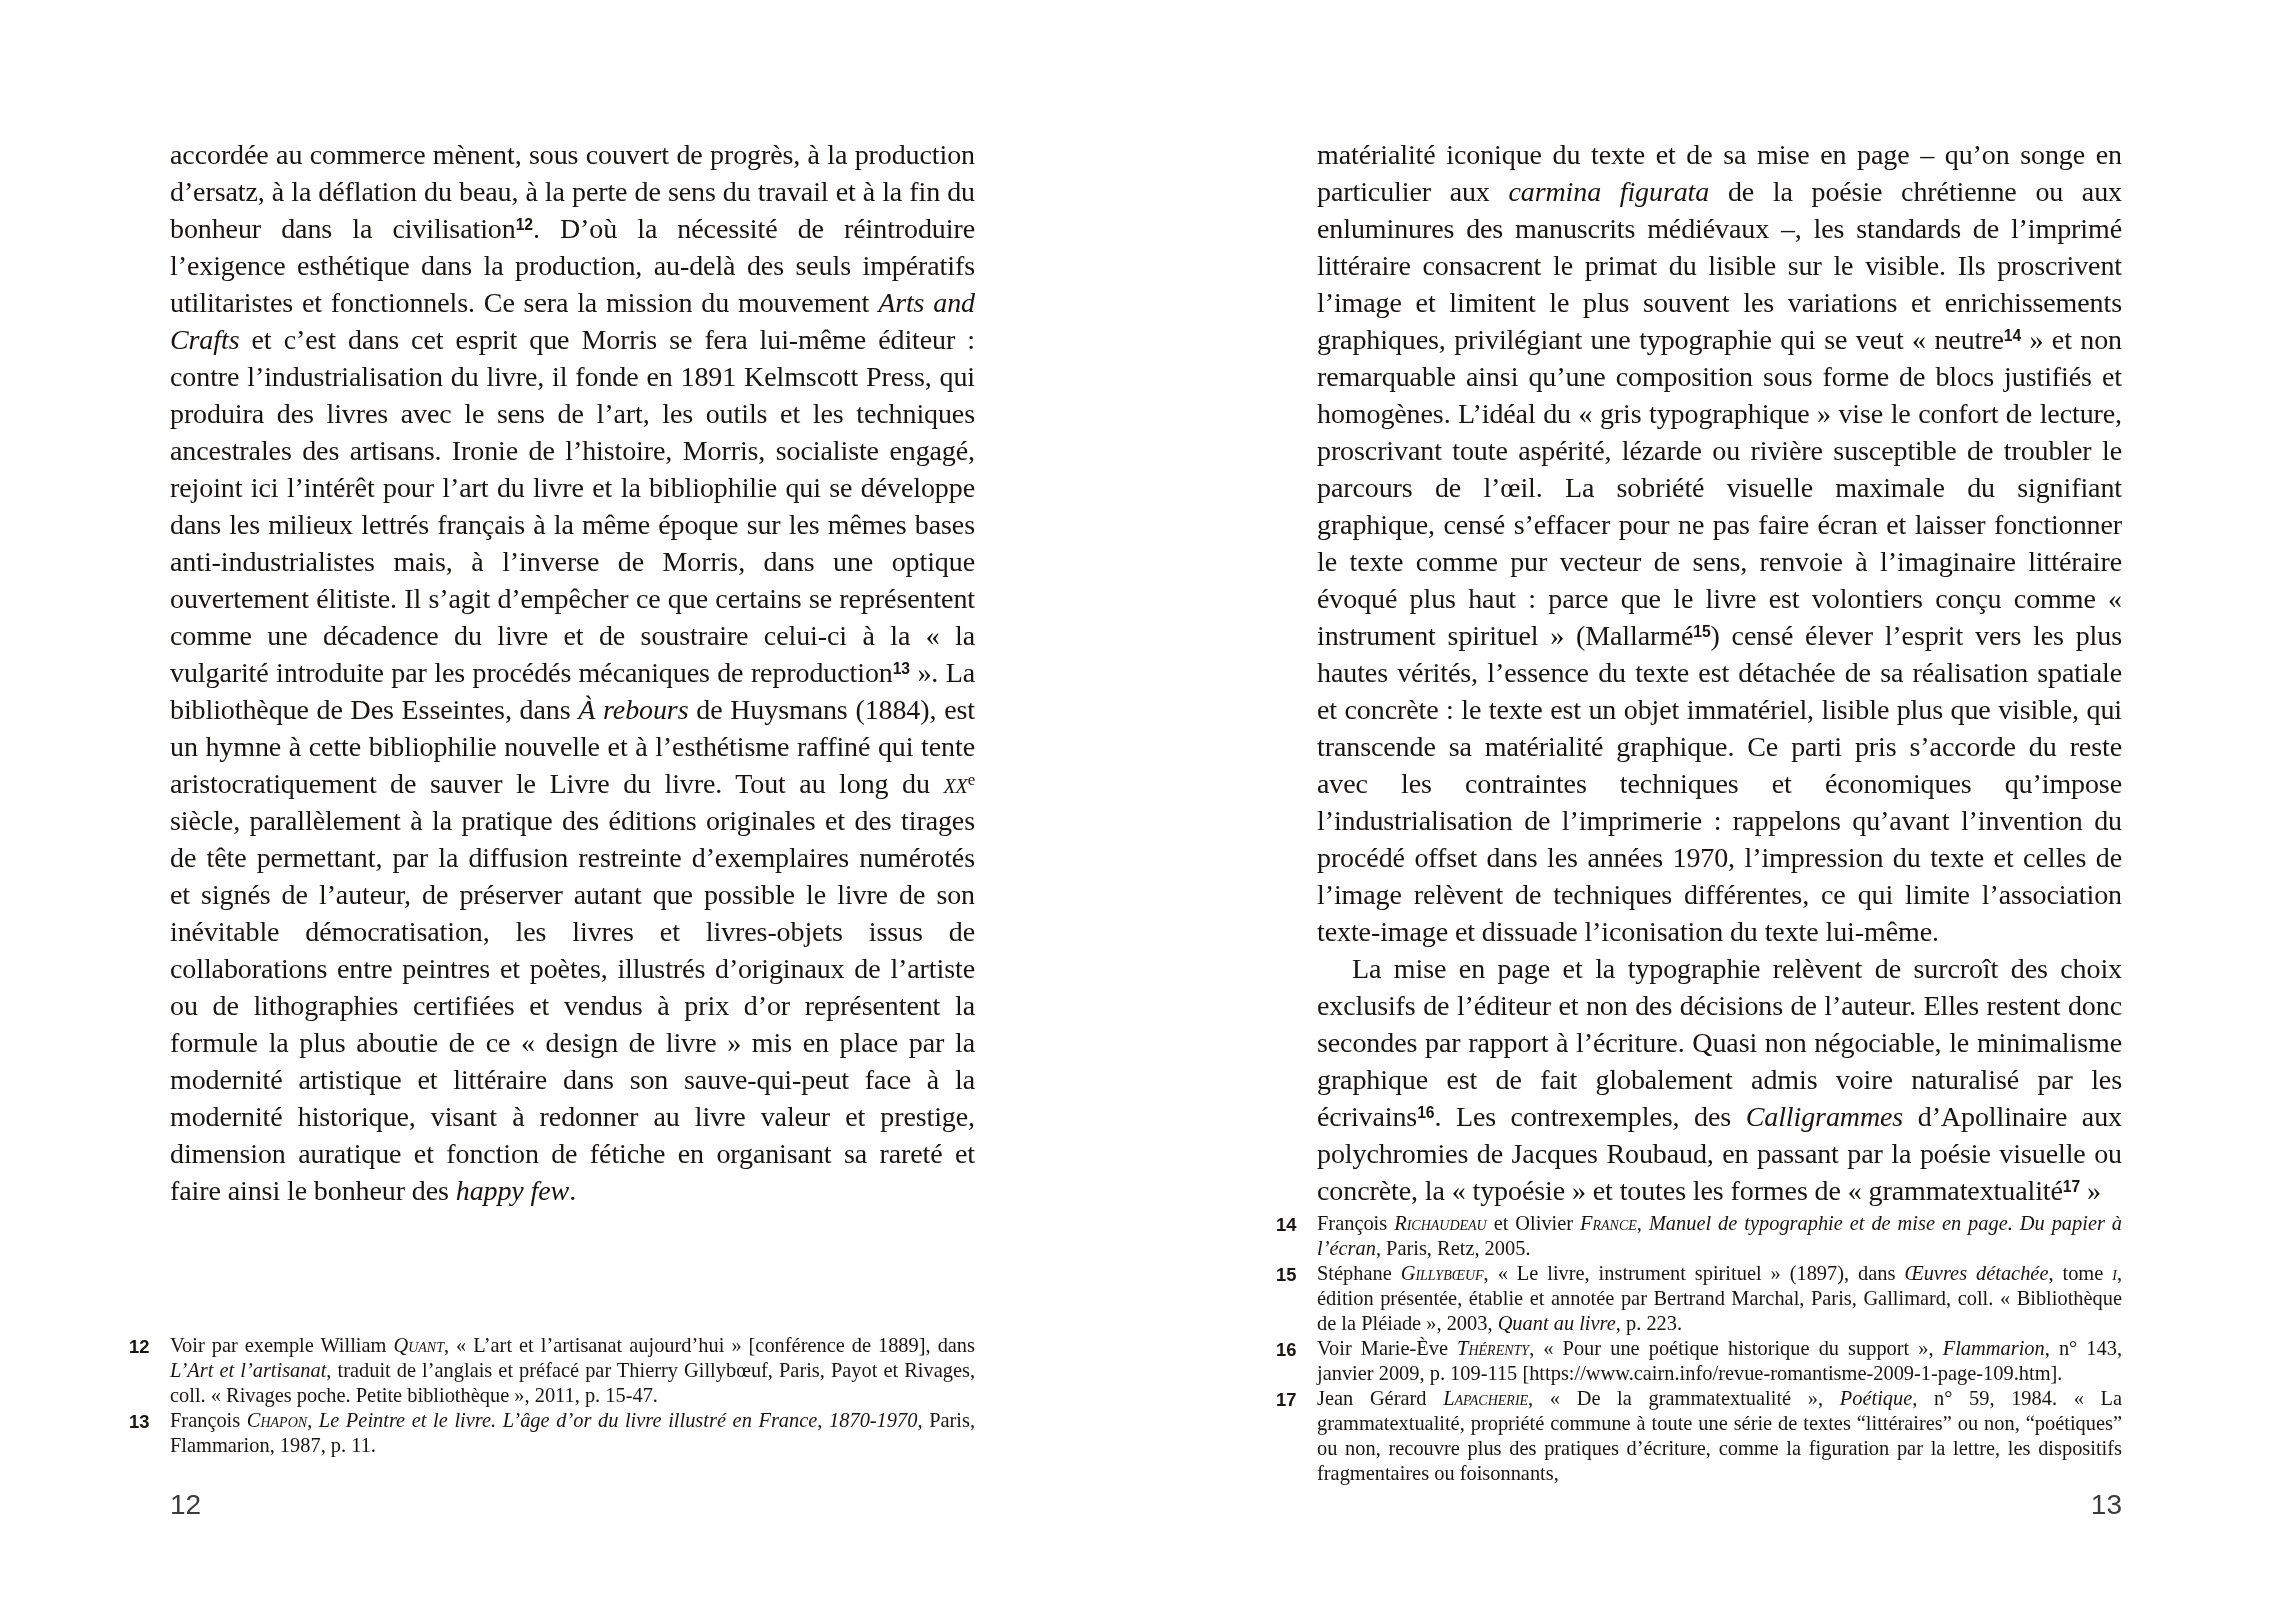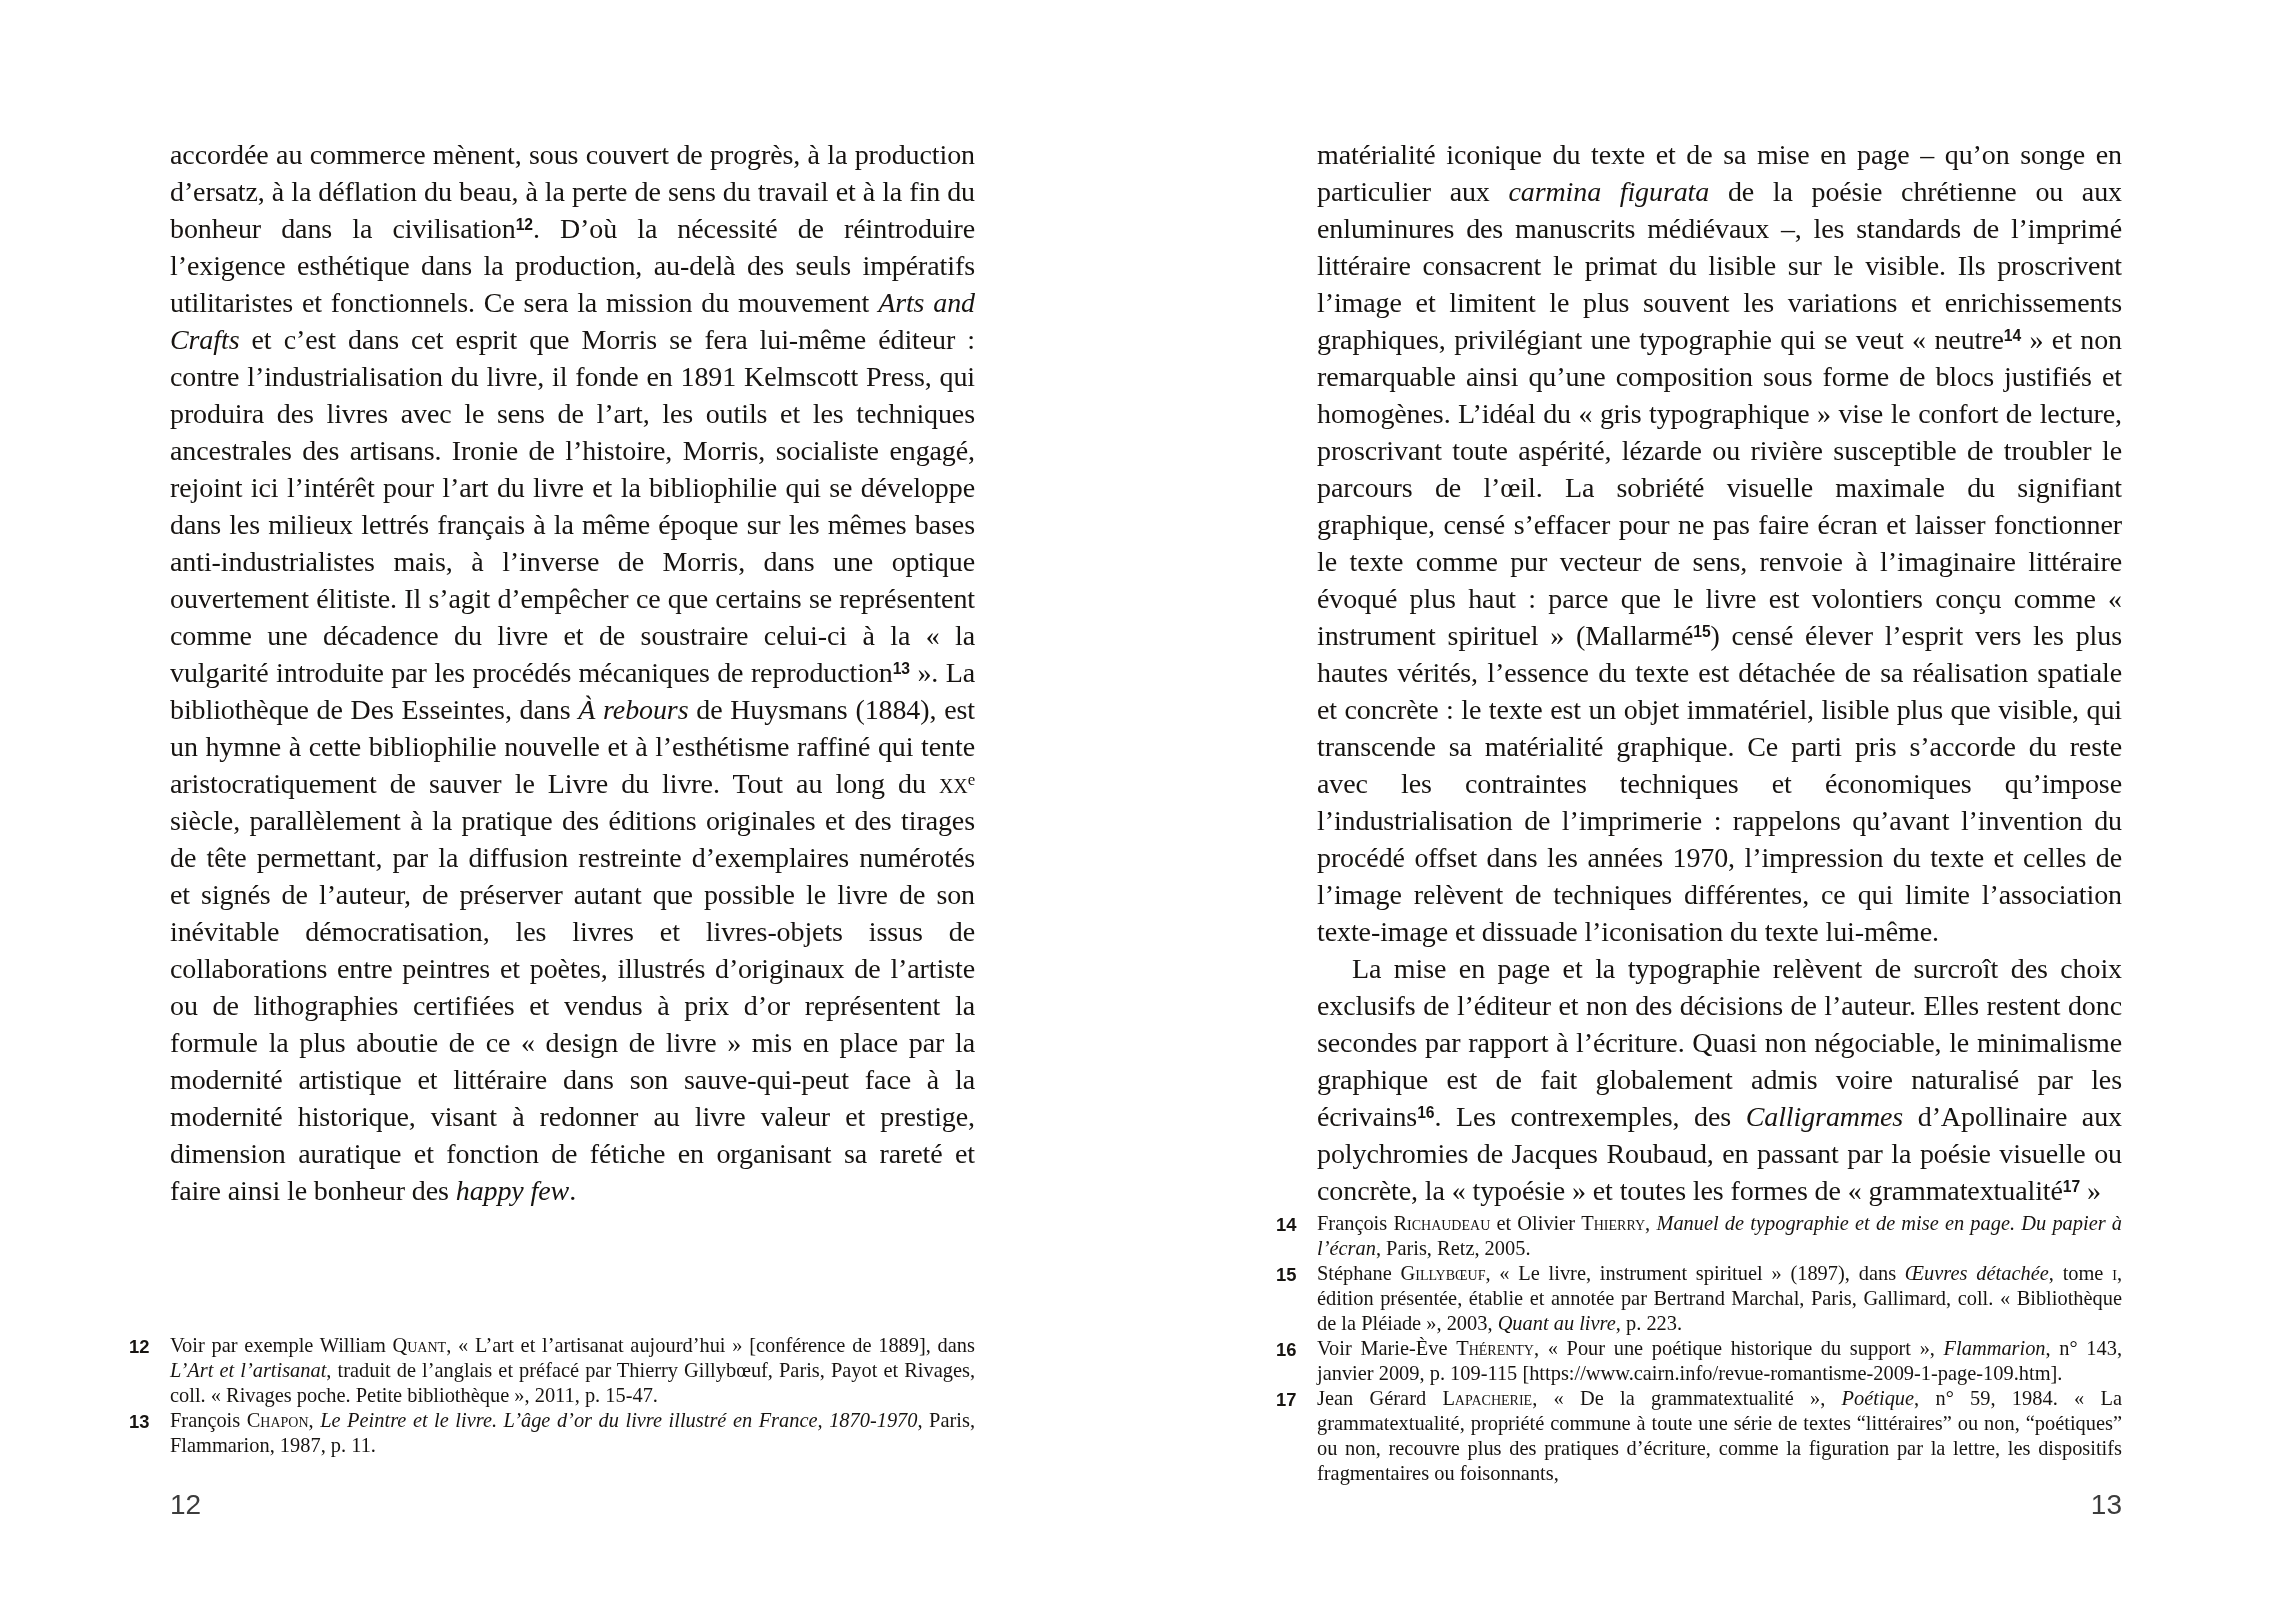--- a/index.html
+++ b/index.html
@@ -51,21 +51,21 @@
     position: relative;
     top: -0.5em;
   }
   sup.ord {
     font-size: 0.6em;
     line-height: 0;
     vertical-align: baseline;
     position: relative;
     top: -0.5em;
   }
-  .sc { font-variant: small-caps; }
+  .sc { font-variant: small-caps; font-style: italic; }
 
   .footnotes {
     position: absolute;
     left: 0;
     width: 805px;
   }
   .page.left  .footnotes { top: 1333px; }
   .page.right .footnotes { top: 1211px; }
   .fn {
     position: relative;
@@ -121,21 +121,21 @@
 
   <section class="page right">
     <div class="body-text">
       <p class="para">matérialité iconique du texte et de sa mise en page – qu’on songe en particulier aux <i>carmina figurata</i> de la poésie chrétienne ou aux enluminures des manuscrits médiévaux –, les standards de l’imprimé littéraire consacrent le primat du lisible sur le visible. Ils proscrivent l’image et limitent le plus souvent les variations et enrichissements graphiques, privilégiant une typographie qui se veut « neutre<sup class="fnref">14</sup> » et non remarquable ainsi qu’une composition sous forme de blocs justifiés et homogènes. L’idéal du « gris typographique » vise le confort de lecture, proscrivant toute aspérité, lézarde ou rivière susceptible de troubler le parcours de l’œil. La sobriété visuelle maximale du signifiant graphique, censé s’effacer pour ne pas faire écran et laisser fonctionner le texte comme pur vecteur de sens, renvoie à l’imaginaire littéraire évoqué plus haut : parce que le livre est volontiers conçu comme « instrument spirituel » (Mallarmé<sup class="fnref">15</sup>) censé élever l’esprit vers les plus hautes vérités, l’essence du texte est détachée de sa réalisation spatiale et concrète : le texte est un objet immatériel, lisible plus que visible, qui transcende sa matérialité graphique. Ce parti pris s’accorde du reste avec les contraintes techniques et économiques qu’impose l’industrialisation de l’imprimerie : rappelons qu’avant l’invention du procédé offset dans les années 1970, l’impression du texte et celles de l’image relèvent de techniques différentes, ce qui limite l’association texte-image et dissuade l’iconisation du texte lui-même.</p>
       <p class="para indent">La mise en page et la typographie relèvent de surcroît des choix exclusifs de l’éditeur et non des décisions de l’auteur. Elles restent donc secondes par rapport à l’écriture. Quasi non négociable, le minimalisme graphique est de fait globalement admis voire naturalisé par les écrivains<sup class="fnref">16</sup>. Les contrexemples, des <i>Calligrammes</i> d’Apollinaire aux polychromies de Jacques Roubaud, en passant par la poésie visuelle ou concrète, la « typoésie » et toutes les formes de « grammatextualité<sup class="fnref">17</sup> »</p>
     </div>
 
     <div class="footnotes">
       <div class="fn">
         <span class="fn-num">14</span>
-        <span class="fn-body">François <span class="sc">Richaudeau</span> et Olivier <span class="sc">Thierry</span>, <i>Manuel de typographie et de mise en page. Du papier à l’écran</i>, Paris, Retz, 2005.</span>
+        <span class="fn-body">François <span class="sc">Richaudeau</span> et Olivier <span class="sc">France</span>, <i>Manuel de typographie et de mise en page. Du papier à l’écran</i>, Paris, Retz, 2005.</span>
       </div>
       <div class="fn">
         <span class="fn-num">15</span>
         <span class="fn-body">Stéphane <span class="sc">Gillybœuf</span>, « Le livre, instrument spirituel » (1897), dans <i>Œuvres détachée</i>, tome <span class="sc">i</span>, édition présentée, établie et annotée par Bertrand Marchal, Paris, Gallimard, coll. « Bibliothèque de la Pléiade », 2003, <i>Quant au livre</i>, p. 223.</span>
       </div>
       <div class="fn">
         <span class="fn-num">16</span>
         <span class="fn-body">Voir Marie-Ève <span class="sc">Thérenty</span>, « Pour une poétique historique du support », <i>Flammarion</i>, n° 143, janvier 2009, p. 109-115 [https://www.cairn.info/revue-romantisme-2009-1-page-109.htm].</span>
       </div>
       <div class="fn">

